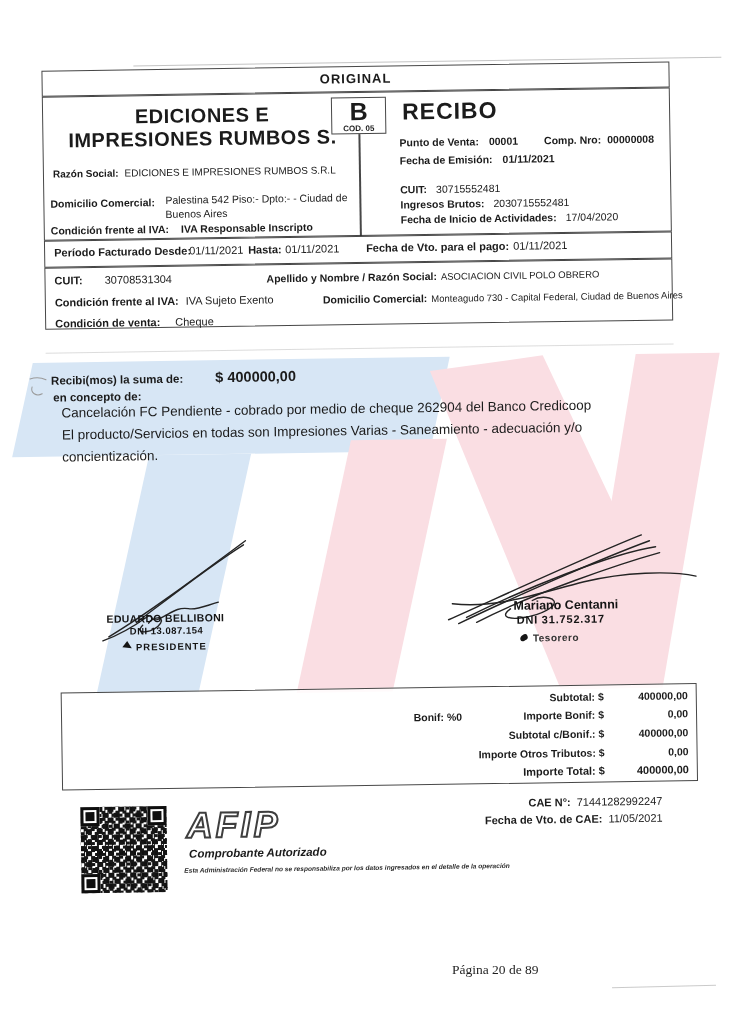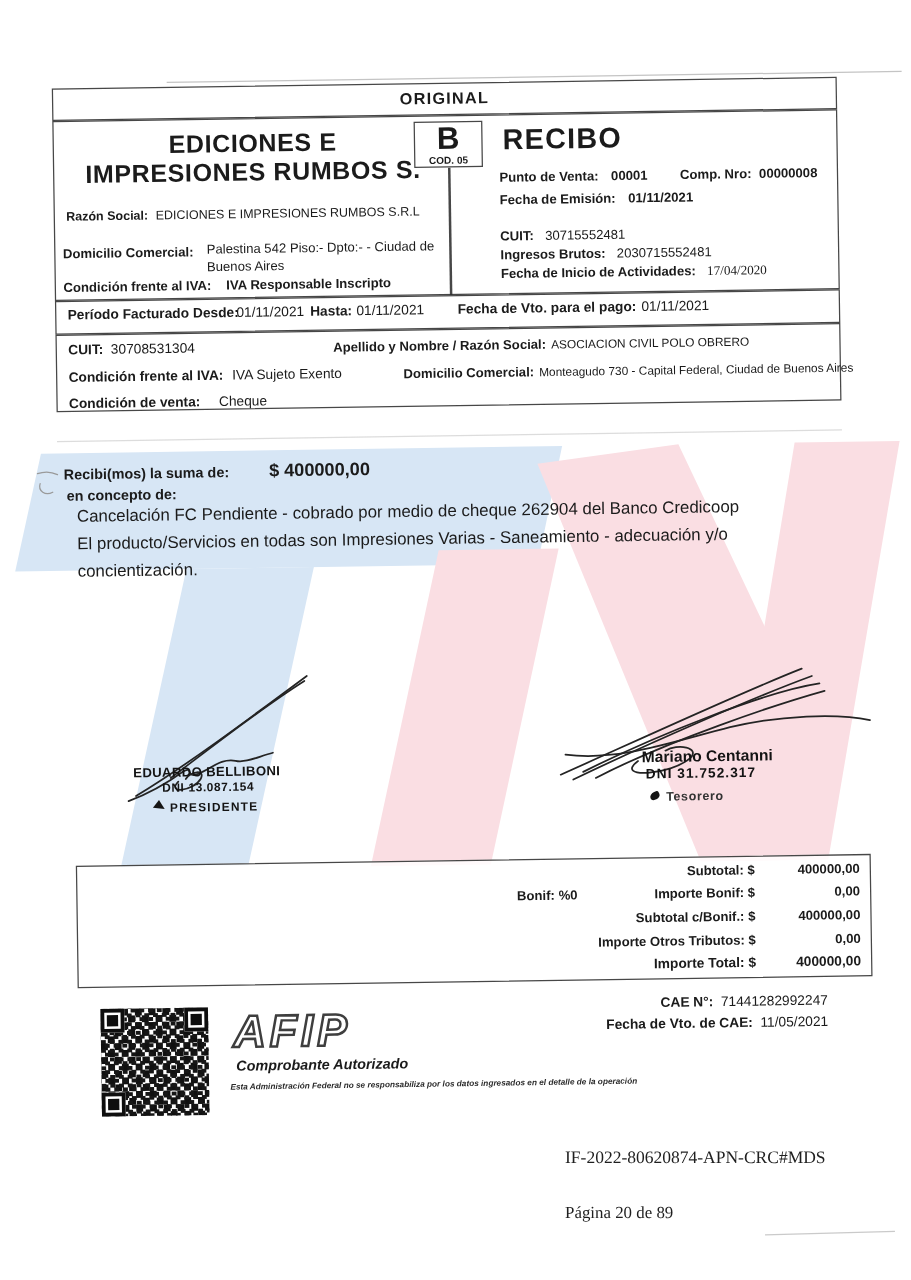--- a/index.html
+++ b/index.html
@@ -99,38 +99,38 @@
     <div class="abs nw fs105" style="left:405px;top:155px;">
       <span class="lbl">Fecha de Emisión:</span><span class="val b" style="margin-left:10px;">01/11/2021</span>
     </div>
     <div class="abs nw fs105" style="left:405px;top:184px;">
       <span class="lbl">CUIT:</span><span class="val" style="margin-left:9px;">30715552481</span>
     </div>
     <div class="abs nw fs105" style="left:405px;top:199px;">
       <span class="lbl">Ingresos Brutos:</span><span class="val" style="margin-left:9px;">2030715552481</span>
     </div>
     <div class="abs nw fs105" style="left:405px;top:214px;">
-      <span class="lbl">Fecha de Inicio de Actividades:</span><span class="val" style="margin-left:9px;font-family:Liberation Serif, serif;">17/04/2020</span>
+      <span class="lbl">Fecha de Inicio de Actividades:</span><span class="val" style="margin-left:9px;">17/04/2020</span>
     </div>
 
     <div class="box" style="left:48px;top:236px;width:628px;height:27px;"></div>
     <div class="abs nw fs11" style="left:48px;top:242px;width:628px;">
       <span class="lbl abs" style="left:10px;">Período Facturado Desde:</span>
       <span class="abs" style="left:145px;">01/11/2021</span>
       <span class="lbl abs" style="left:204px;">Hasta:</span>
       <span class="abs" style="left:241px;">01/11/2021</span>
       <span class="abs nw" style="left:322px;">
         <span class="lbl">Fecha de Vto. para el pago:</span><span style="margin-left:4px;">01/11/2021</span>
       </span>
     </div>
 
     <div class="box" style="left:48px;top:263px;width:628px;height:62px;"></div>
     <div class="abs nw fs11" style="left:48px;top:270px;">
       <span class="abs nw" style="left:10px;">
-        <span class="lbl">CUIT:</span><span style="margin-left:6px;">30708531304</span>
+        <span class="lbl">CUIT:</span><span style="margin-left:22px;">30708531304</span>
       </span>
       <span class="abs nw fs95" style="left:222px;top:1px;">
         <span class="lbl" style="font-size:10.5px;">Apellido y Nombre / Razón Social:</span><span style="margin-left:4px;">ASOCIACION CIVIL POLO OBRERO</span>
       </span>
     </div>
     <div class="abs nw fs11" style="left:48px;top:292px;">
       <span class="abs nw" style="left:10px;">
         <span class="lbl">Condición frente al IVA:</span><span style="margin-left:7px;">IVA Sujeto Exento</span>
       </span>
       <span class="abs nw fs95" style="left:278px;top:1px;">
@@ -213,16 +213,15 @@
     <div id="qr">
       <span class="qf" style="left:0;top:0;"></span>
       <span class="qf" style="right:0;top:0;"></span>
       <span class="qf" style="left:0;bottom:0;"></span>
     </div>
     <div id="afip-logo">AFIP</div>
     <div id="afip-auth">Comprobante Autorizado</div>
     <div id="afip-disc">Esta Administración Federal no se responsabiliza por los datos ingresados en el detalle de la operación</div>
   </div>
 
-  <div class="abs nw gde" style="left:452px;top:919px;font-size:14px;">IF-2022-80620874-APN-CRC#MDS</div>
   <div class="abs nw gde" style="left:452px;top:962px;font-size:13.5px;">Página 20 de 89</div>
   <div class="thinline" style="left:612px;top:986px;width:104px;opacity:.45;transform:rotate(-1.5deg);"></div>
 </div>
 
 </body></html>

